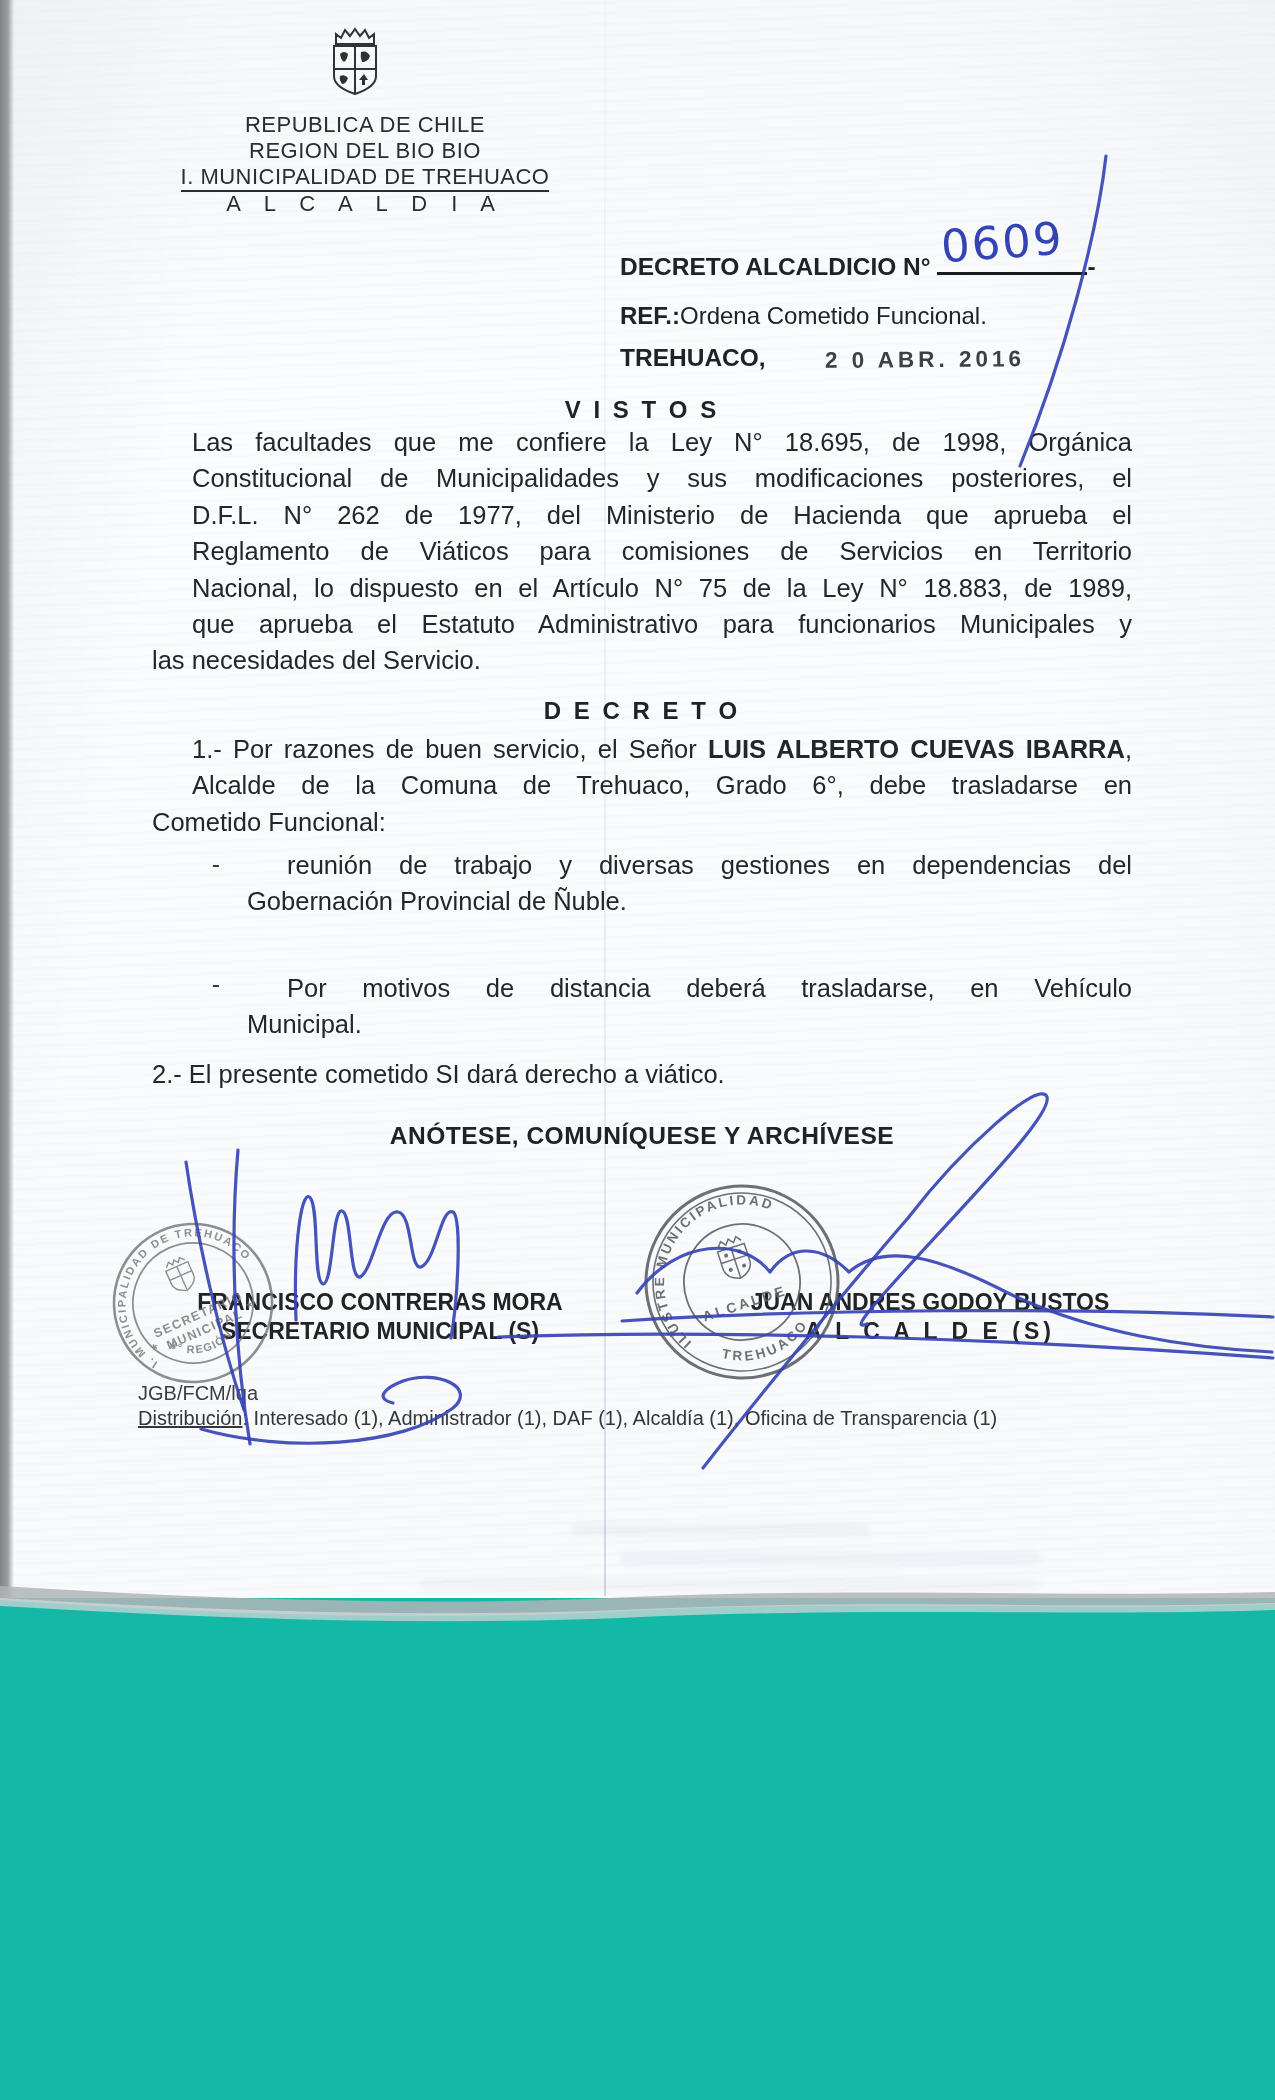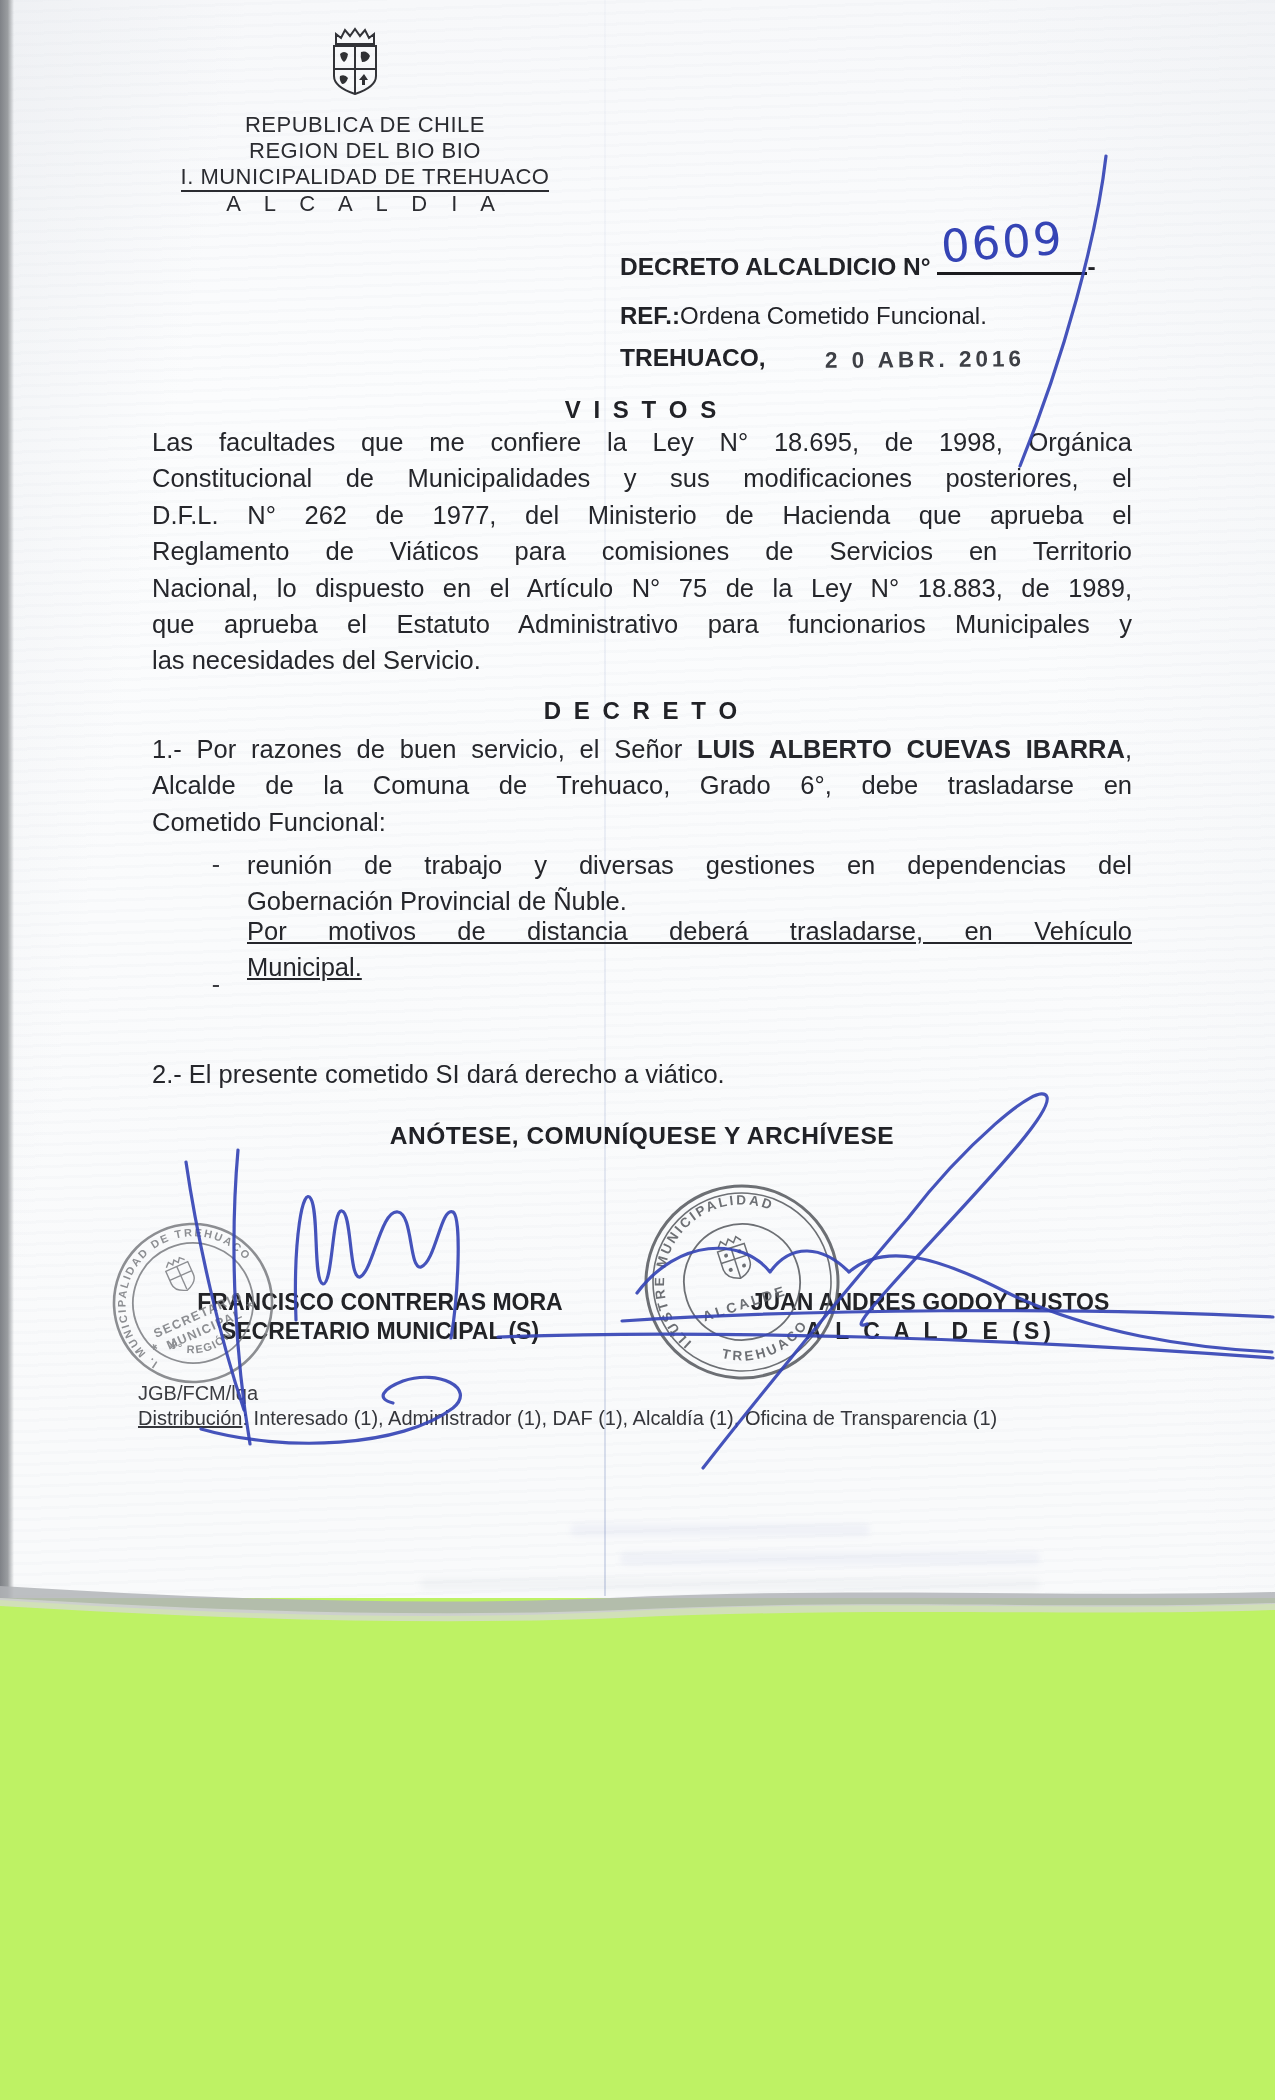--- a/index.html
+++ b/index.html
@@ -1,16 +1,16 @@
 <!DOCTYPE html>
 <html><head>
 <meta charset="utf-8">
 <style>
   html,body{margin:0;padding:0;background:#ffffff;}
-  #page{position:relative;width:1275px;height:2100px;background:#bef264;overflow:hidden;
+  #page{position:relative;width:1275px;height:2100px;background:#14b8a6;overflow:hidden;
         font-family:"Liberation Sans",sans-serif;color:#26272b;}
   
   #paper{position:absolute;left:0;top:0;width:1275px;height:1598px;
     background:
       linear-gradient(100deg, rgba(226,229,234,.40), rgba(255,255,255,0) 16%),
       linear-gradient(260deg, rgba(228,231,236,.30), rgba(255,255,255,0) 22%),
       linear-gradient(180deg,#f7f8fa,#fbfcfd 25%,#f9fafb 90%);}
   #paper-streaks{position:absolute;left:0;top:0;width:1275px;height:1598px;opacity:.35;
     background:repeating-linear-gradient(178deg, rgba(222,226,232,.35) 0 3px, rgba(255,255,255,0) 3px 11px);}
   #edge-strip{position:absolute;left:0;top:0;width:14px;height:1598px;
@@ -30,30 +30,30 @@
     font-family:"DejaVu Sans",sans-serif;transform:rotate(-4deg);letter-spacing:2px;}
   #ref-line{margin-top:21px;font-size:24px;font-weight:400;}
   #ref-line b{font-weight:bold;margin-right:0;}
   #place-line{margin-top:14px;font-weight:bold;position:relative;height:34px;}
   #date-stamp{position:absolute;left:205px;top:3px;font-size:22.5px;font-weight:bold;color:#3e4046;
     letter-spacing:4px;transform:rotate(-.5deg);white-space:nowrap;}
   .center-head{left:152px;width:980px;text-align:center;font-weight:bold;font-size:24px;letter-spacing:3px;color:#212227;}
   #vistos-head{top:396px;text-align:center;}
   #decreto-head{top:697px;}
   .para{left:152px;width:980px;font-size:25.5px;line-height:36.4px;color:#25262b;}
-  .jline{text-align:justify;text-align-last:justify;}
+  .jline{text-align:justify;text-align-last:justify;margin-left:40px;}
   .nline{text-align:left;}
   #vistos-para{top:424px;}
   #item1{top:731px;}
   .bullet-dash{left:206px;width:20px;font-size:25px;color:#3a3b40;text-align:center;}
   #dash1{top:850px;}
   #dash2{top:970px;}
   .bullet-text{left:247px;width:885px;font-size:25.5px;line-height:36.4px;color:#25262b;}
   #bullet1{top:847px;}
-  #bullet2{top:913px;text-decoration:underline;}
+  #bullet2{top:970px;}
   #item2{top:1056px;font-size:25.5px;}
   #closing{top:1122px;font-size:24.5px;letter-spacing:.5px;}
   .sig-name{position:absolute;text-align:center;font-weight:bold;font-size:23px;color:#222327;line-height:29px;}
   #sig-left{left:150px;top:1288px;width:460px;}
   #sig-right{left:700px;top:1288px;width:460px;}
   #sig-right .sig-title{letter-spacing:4px;}
   #footer-initials{left:138px;top:1382px;font-size:20px;color:#3c3d42;}
   #distribution{left:138px;top:1407px;font-size:20px;color:#35363b;}
   #distribution u{text-decoration:underline;}
   

